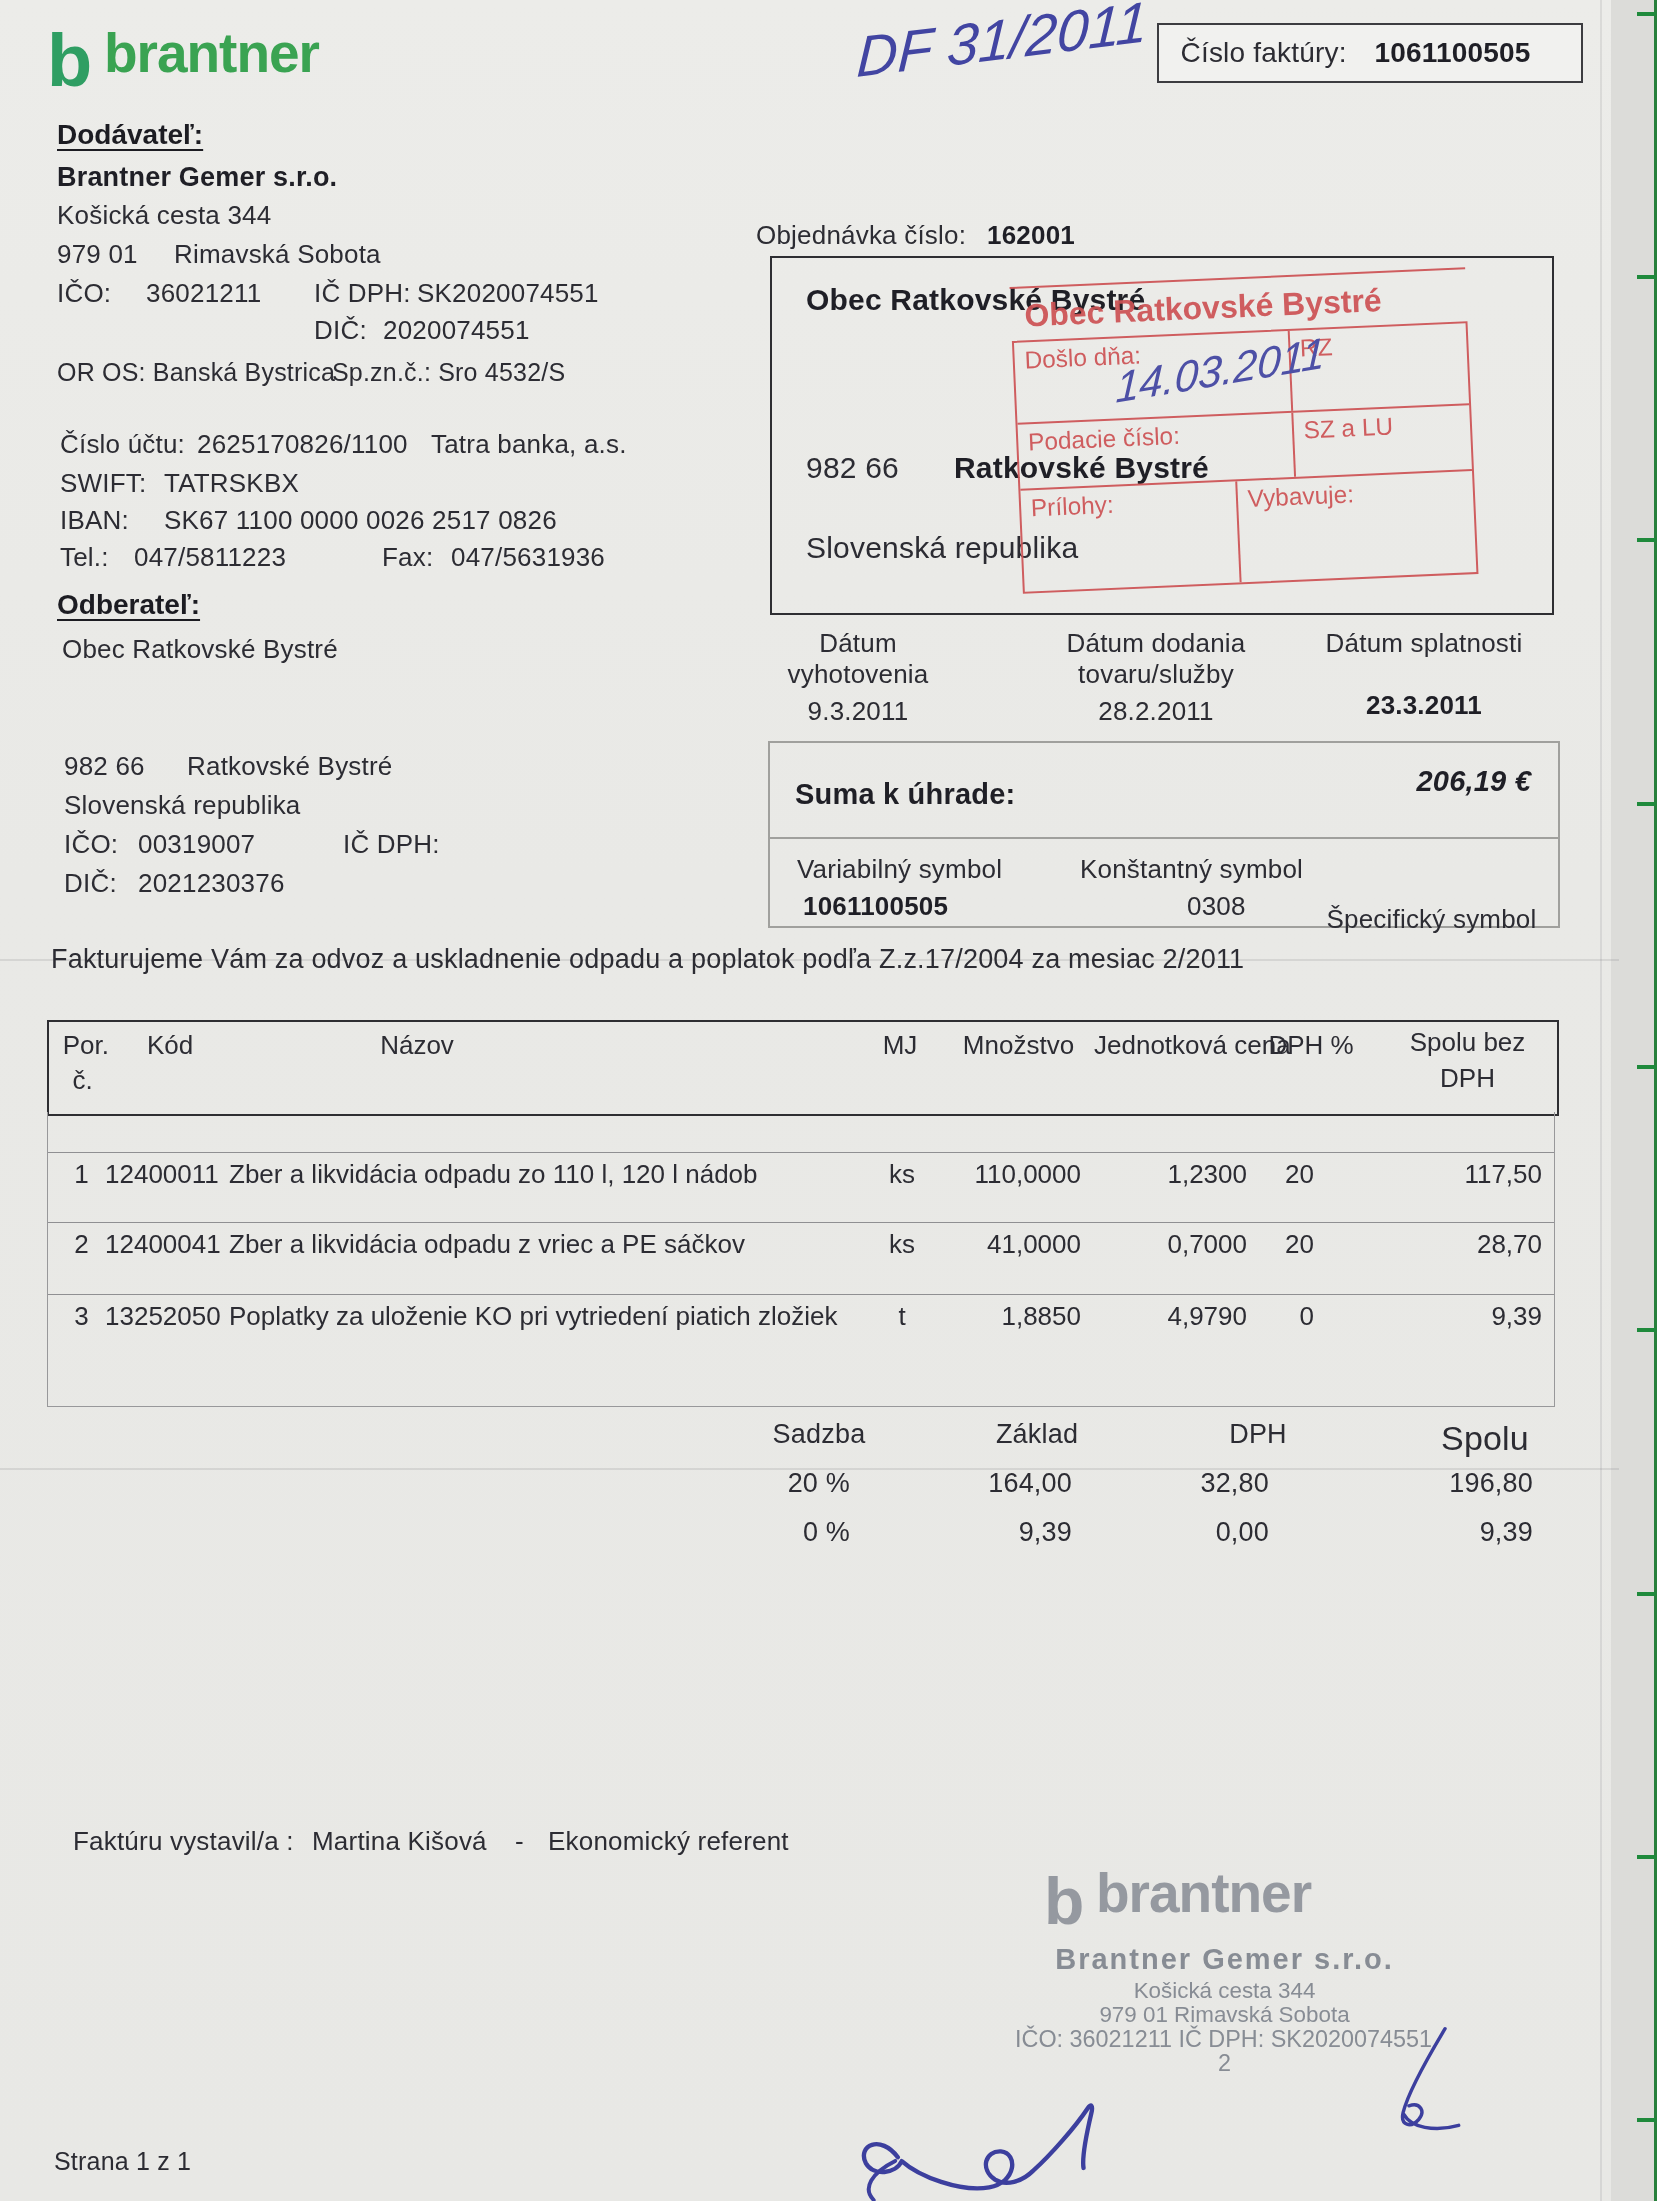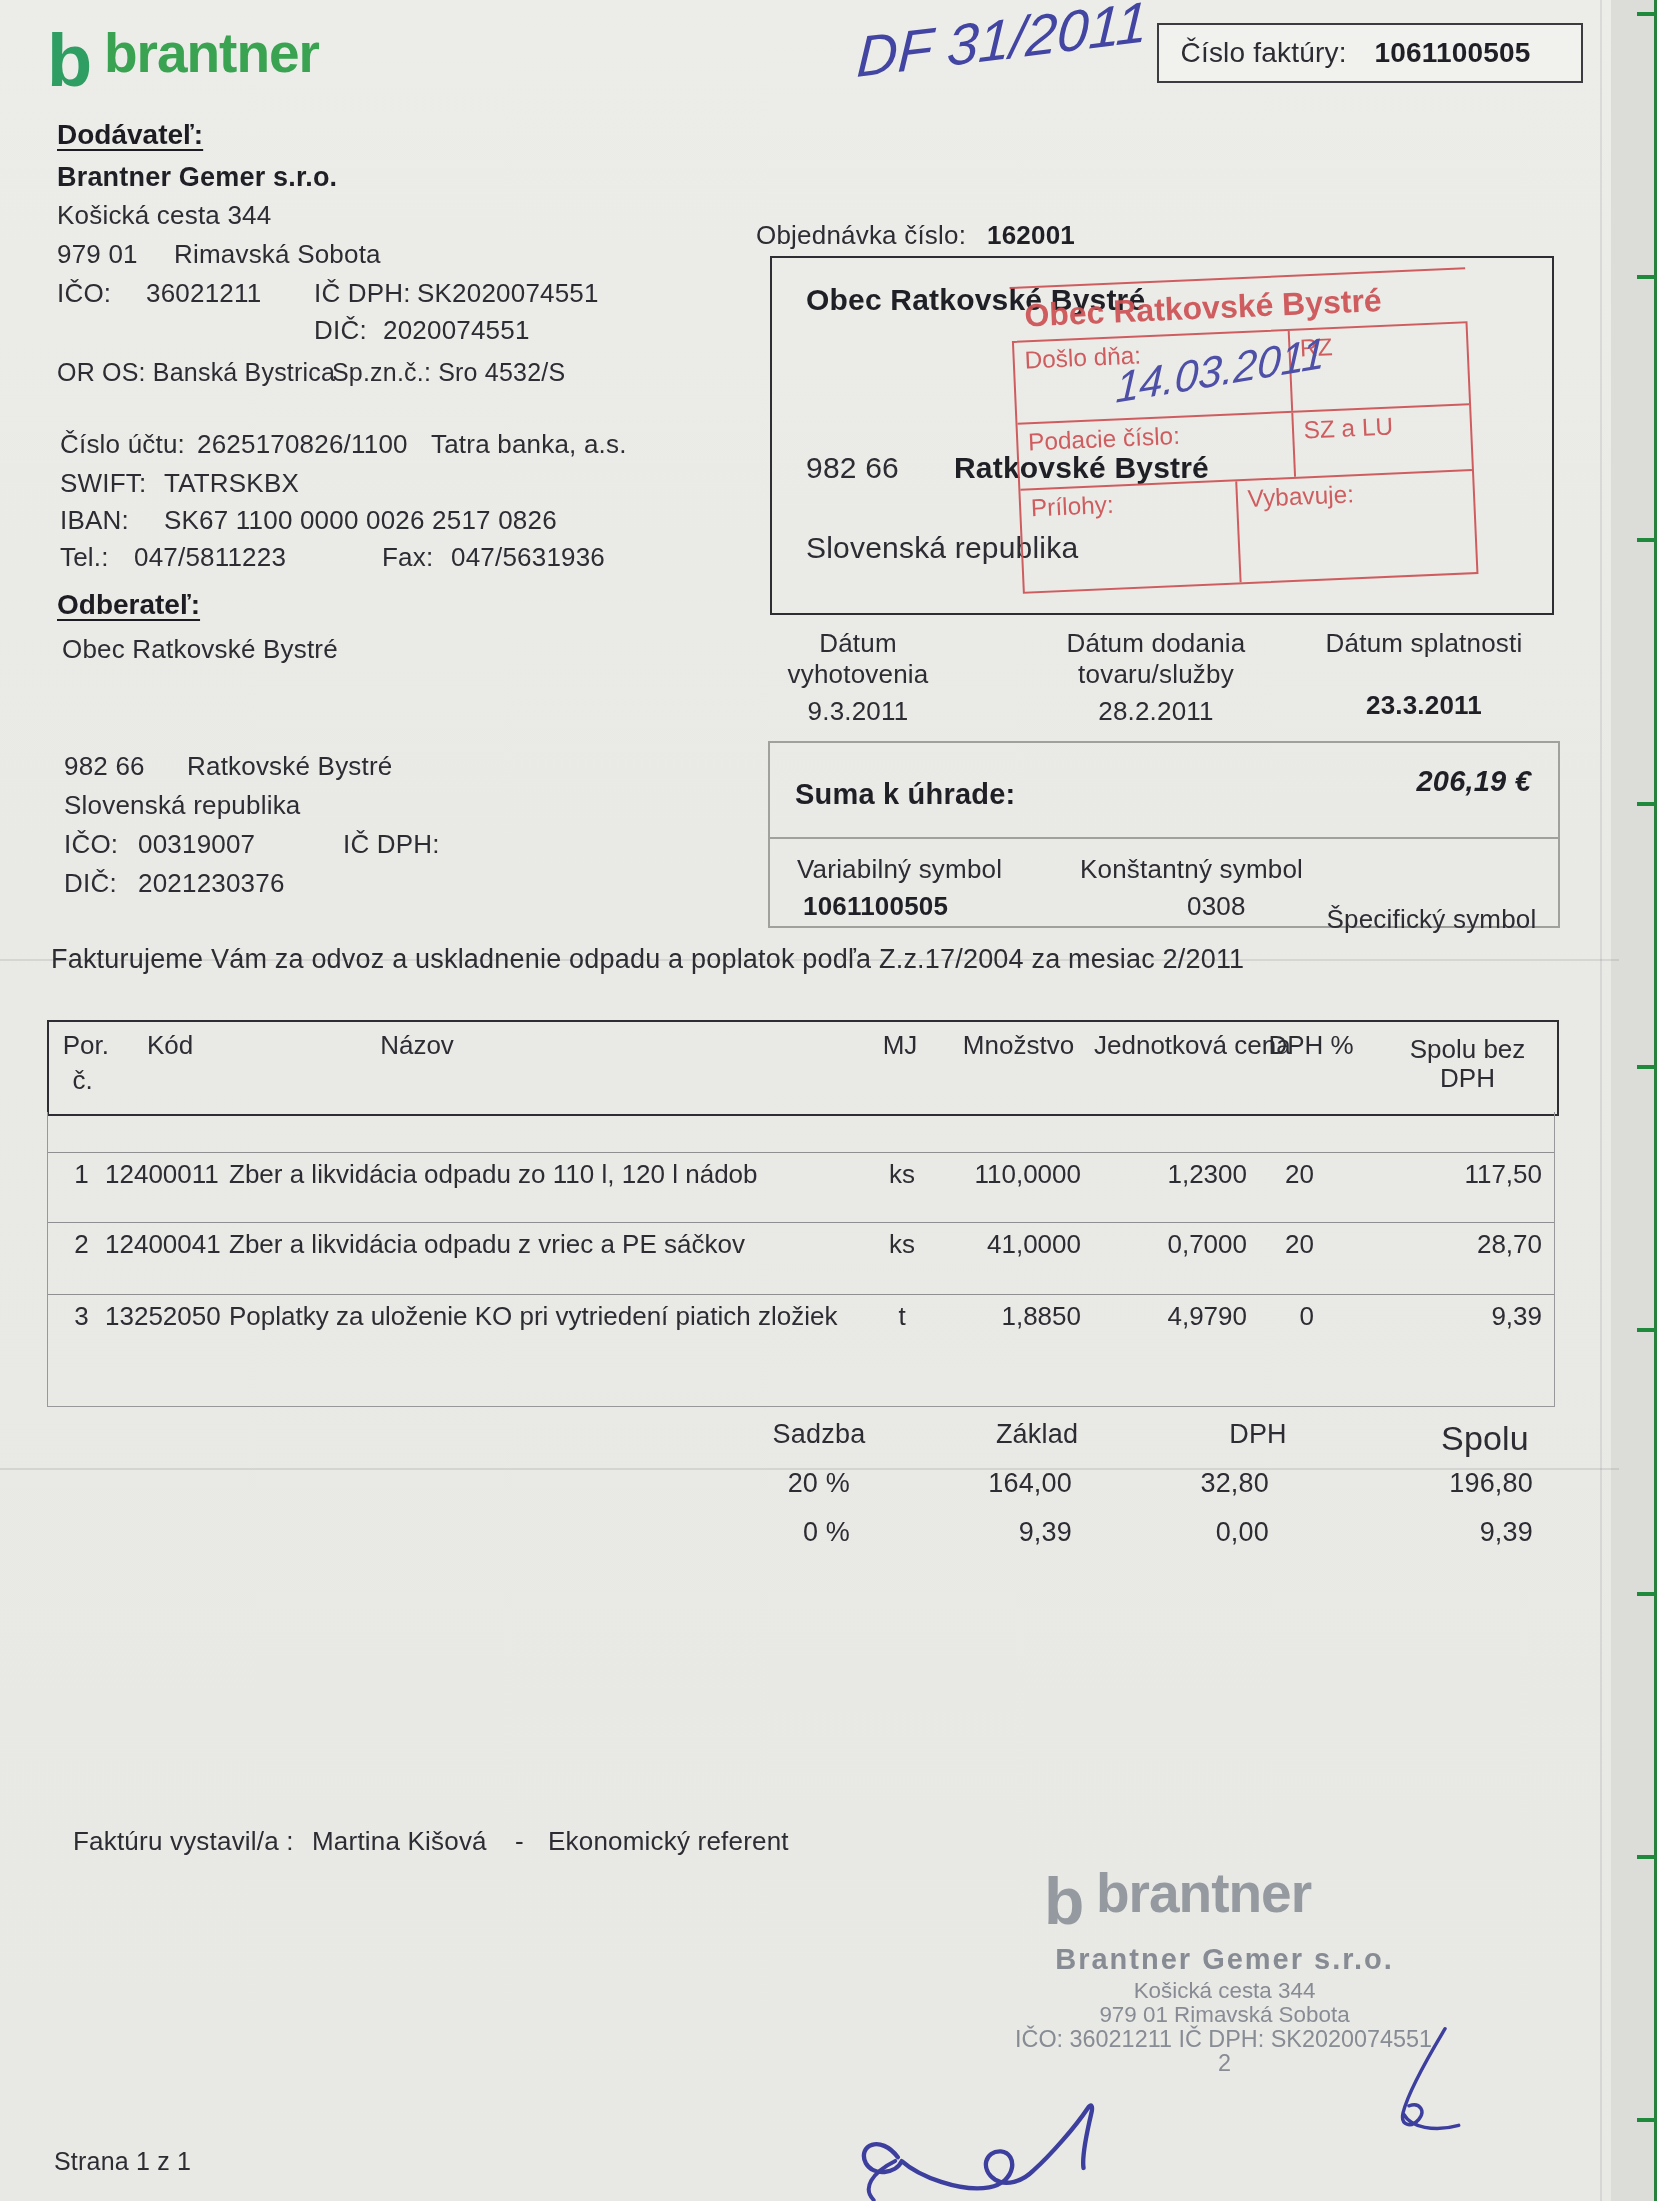--- a/index.html
+++ b/index.html
@@ -165,21 +165,21 @@
 
   <div class="box" style="left:47px;top:1020px;width:1508px;height:92px;">
     <div class="cell" style="left:13.7px;top:7.8px;">Por.</div>
     <div class="cell" style="left:23.4px;top:43px;">č.</div>
     <div class="cell" style="left:98px;top:7.8px;">Kód</div>
     <div class="cell ctr" style="left:285px;top:7.8px;width:166px;">Názov</div>
     <div class="cell ctr" style="left:802px;top:7.8px;width:98px;">MJ</div>
     <div class="cell ctr" style="left:889px;top:7.8px;width:161px;">Množstvo</div>
     <div class="cell ctr" style="left:1045px;top:7.8px;width:171px;">Jednotková cena</div>
     <div class="cell ctr" style="left:1211px;top:7.8px;width:102px;">DPH %</div>
-    <div class="cell ctr" style="left:1338px;top:12px;width:161px;">Spolu bez</div>
+    <div class="cell ctr" style="left:1338px;top:5px;width:161px;">Spolu bez</div>
     <div class="cell ctr" style="left:1338px;top:41px;width:161px;">DPH</div>
   </div>
 
   <div class="abs" style="left:47px;top:1112px;width:1508px;height:295px;border-left:1px solid #98989a;border-right:1px solid #98989a;border-bottom:1px solid #98989a;box-sizing:border-box;">
     <div style="position:absolute;left:0;top:40px;width:100%;border-top:1px solid #8f8f92;"></div>
     <div style="position:absolute;left:0;top:110px;width:100%;border-top:1px solid #8f8f92;"></div>
     <div style="position:absolute;left:0;top:182px;width:100%;border-top:1px solid #8f8f92;"></div>
 
     <div class="abs" style="left:0;top:47px;width:100%;height:64px;">
       <span class="cell rt" style="left:9.8px;width:31px;">1</span>

